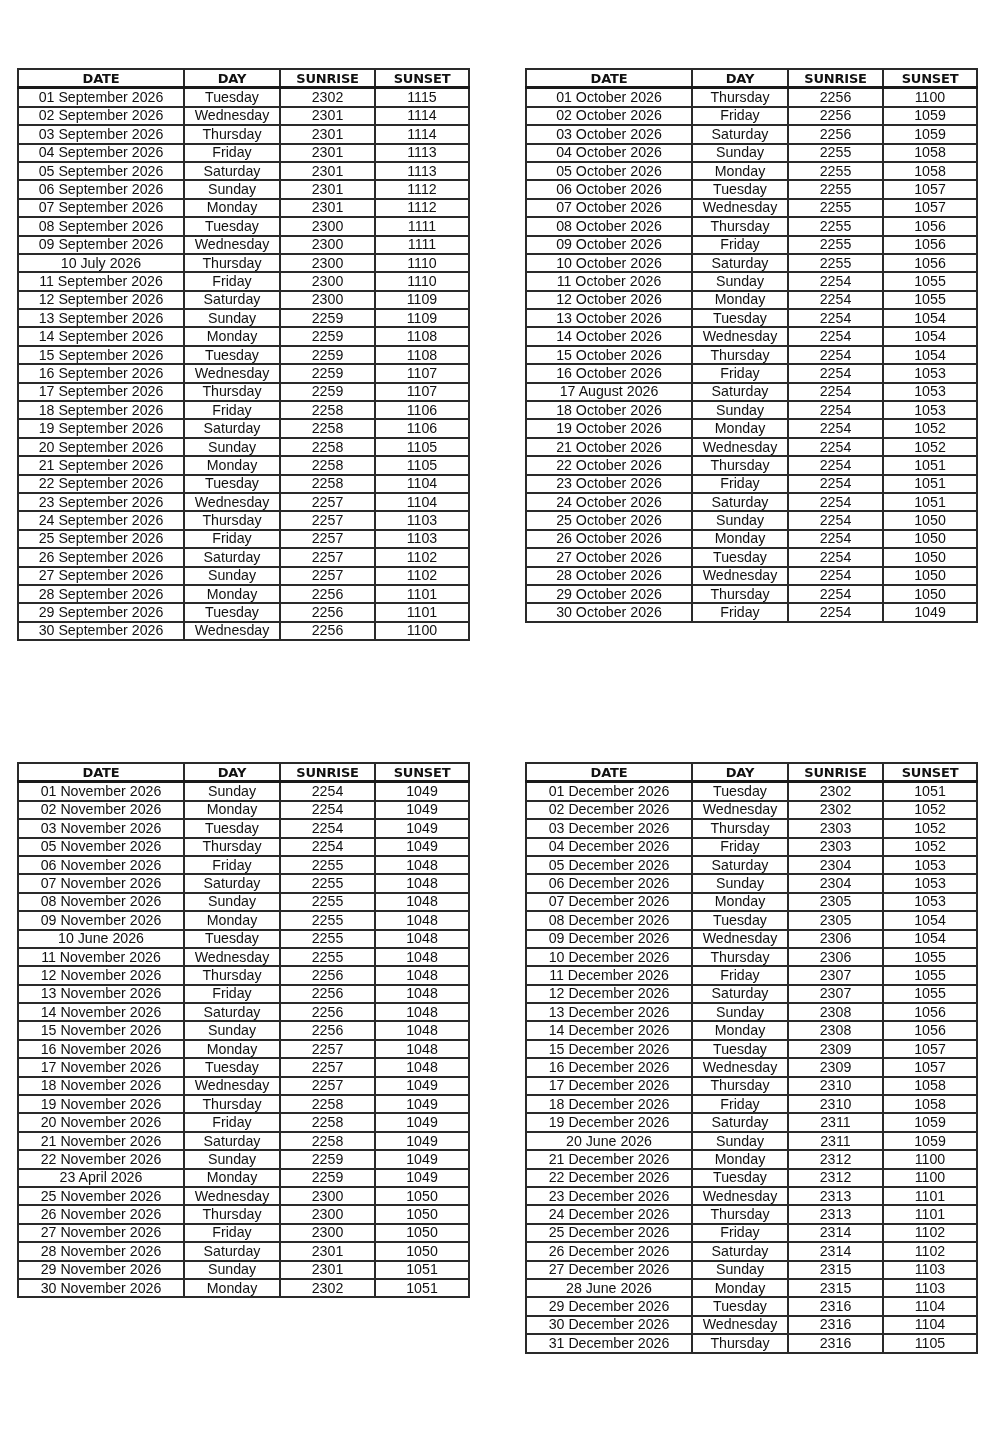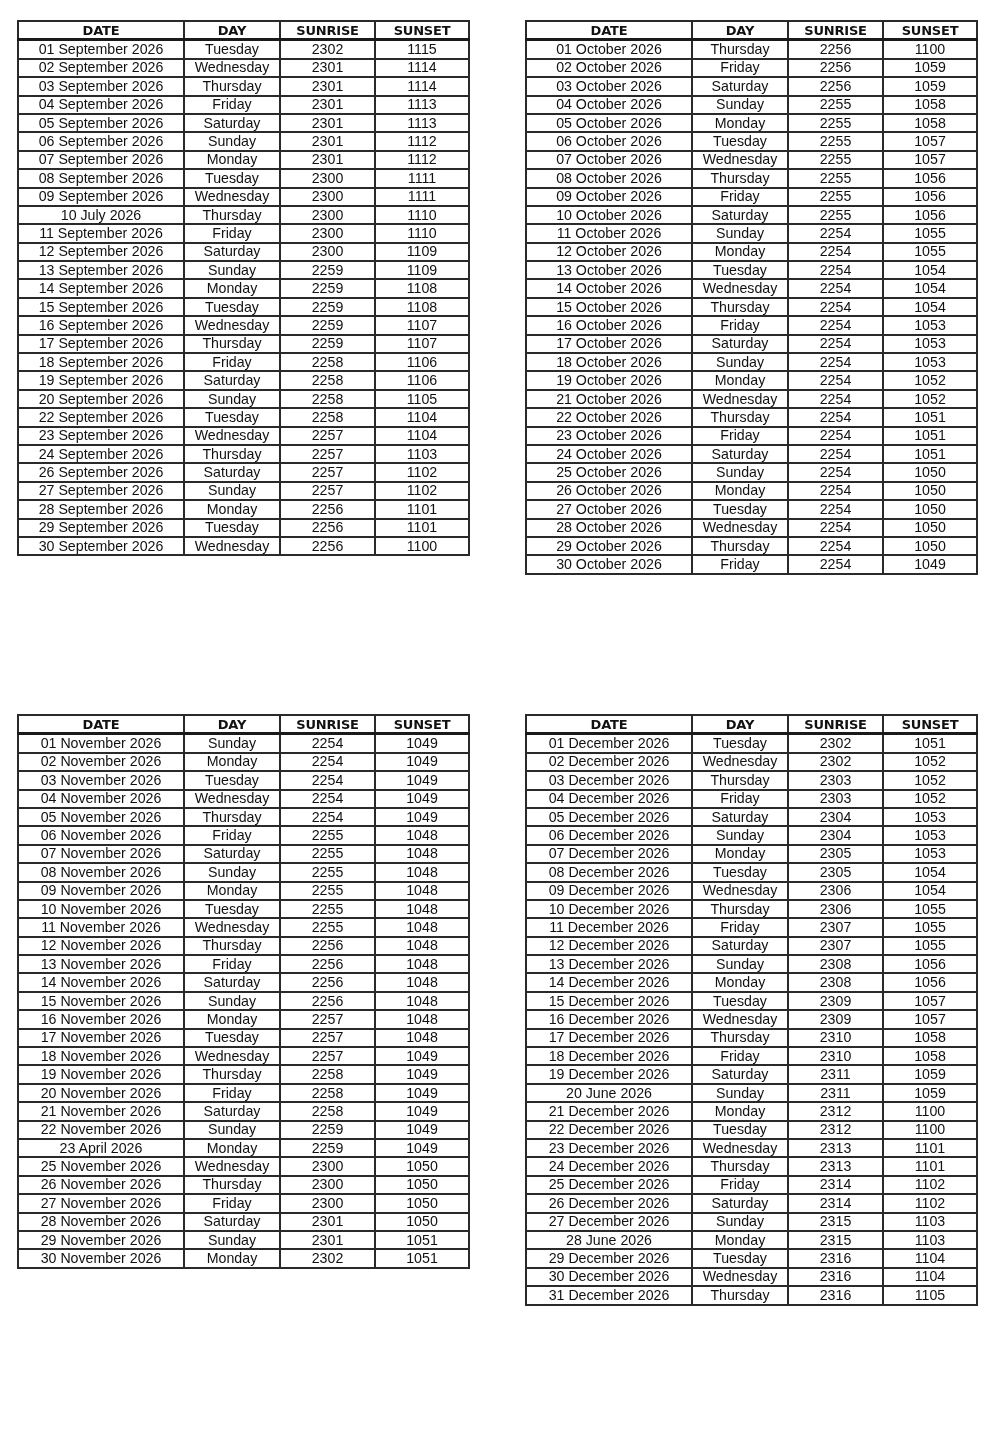--- a/index.html
+++ b/index.html
@@ -1,17 +1,17 @@
 <!DOCTYPE html>
 <html><head>
 <meta charset="utf-8">
 <style>
   html, body { margin: 0; padding: 0; background: #ffffff; }
   body { width: 1004px; height: 1447px; position: relative; overflow: hidden; }
-  .sheet { position: absolute; }
+  .sheet { position: absolute; margin-top: 48px; }
   table.sun {
     border-collapse: collapse;
     table-layout: fixed;
     border: 2.5px solid #1a1a1a;
     font-family: "Liberation Sans", sans-serif;
     color: #111;
   }
   table.sun th, table.sun td {
     border: 2px solid #2a2a2a;
     height: 16.4px;
@@ -173,34 +173,46 @@
           <td>2258</td>
           <td>1106</td>
         </tr>
         <tr>
           <td>20 September 2026</td>
           <td>Sunday</td>
           <td>2258</td>
           <td>1105</td>
         </tr>
         <tr>
+          <td>21 September 2026</td>
+          <td>Monday</td>
+          <td>2258</td>
+          <td>1105</td>
+        </tr>
+        <tr>
           <td>22 September 2026</td>
           <td>Tuesday</td>
           <td>2258</td>
           <td>1104</td>
         </tr>
         <tr>
           <td>23 September 2026</td>
           <td>Wednesday</td>
           <td>2257</td>
           <td>1104</td>
         </tr>
         <tr>
           <td>24 September 2026</td>
           <td>Thursday</td>
+          <td>2257</td>
+          <td>1103</td>
+        </tr>
+        <tr>
+          <td>25 September 2026</td>
+          <td>Friday</td>
           <td>2257</td>
           <td>1103</td>
         </tr>
         <tr>
           <td>26 September 2026</td>
           <td>Saturday</td>
           <td>2257</td>
           <td>1102</td>
         </tr>
         <tr>
@@ -337,21 +349,21 @@
           <td>2254</td>
           <td>1054</td>
         </tr>
         <tr>
           <td>16 October 2026</td>
           <td>Friday</td>
           <td>2254</td>
           <td>1053</td>
         </tr>
         <tr>
-          <td>17 October 2026</td>
+          <td>17 August 2026</td>
           <td>Saturday</td>
           <td>2254</td>
           <td>1053</td>
         </tr>
         <tr>
           <td>18 October 2026</td>
           <td>Sunday</td>
           <td>2254</td>
           <td>1053</td>
         </tr>
@@ -453,26 +465,20 @@
           <td>2254</td>
           <td>1049</td>
         </tr>
         <tr>
           <td>03 November 2026</td>
           <td>Tuesday</td>
           <td>2254</td>
           <td>1049</td>
         </tr>
         <tr>
-          <td>04 November 2026</td>
-          <td>Wednesday</td>
-          <td>2254</td>
-          <td>1049</td>
-        </tr>
-        <tr>
           <td>05 November 2026</td>
           <td>Thursday</td>
           <td>2254</td>
           <td>1049</td>
         </tr>
         <tr>
           <td>06 November 2026</td>
           <td>Friday</td>
           <td>2255</td>
           <td>1048</td>
@@ -489,21 +495,21 @@
           <td>2255</td>
           <td>1048</td>
         </tr>
         <tr>
           <td>09 November 2026</td>
           <td>Monday</td>
           <td>2255</td>
           <td>1048</td>
         </tr>
         <tr>
-          <td>10 November 2026</td>
+          <td>10 June 2026</td>
           <td>Tuesday</td>
           <td>2255</td>
           <td>1048</td>
         </tr>
         <tr>
           <td>11 November 2026</td>
           <td>Wednesday</td>
           <td>2255</td>
           <td>1048</td>
         </tr>

